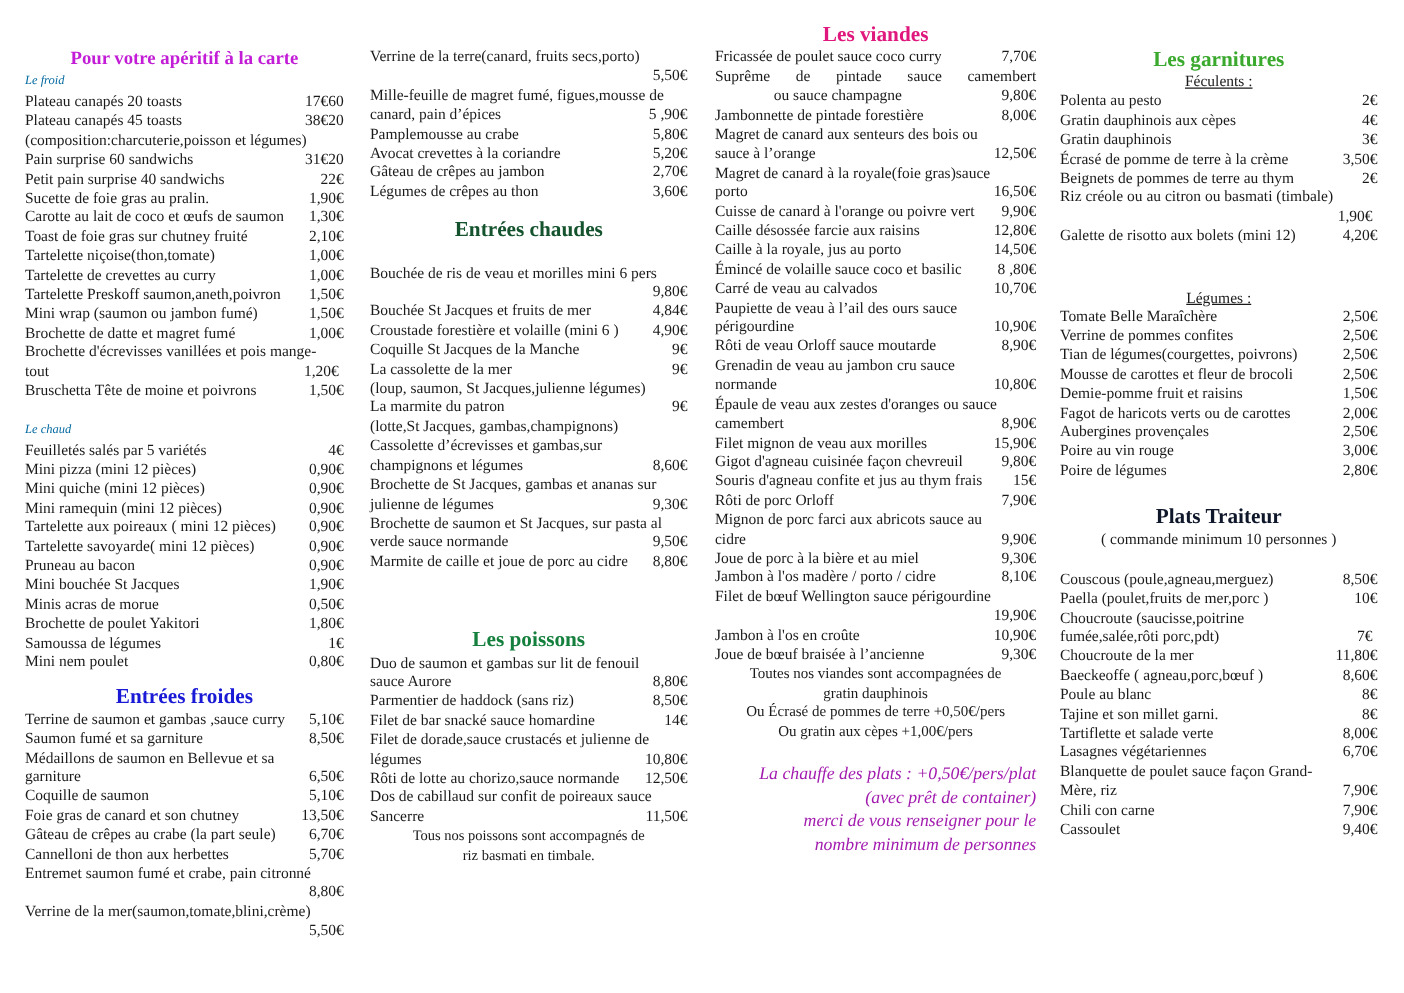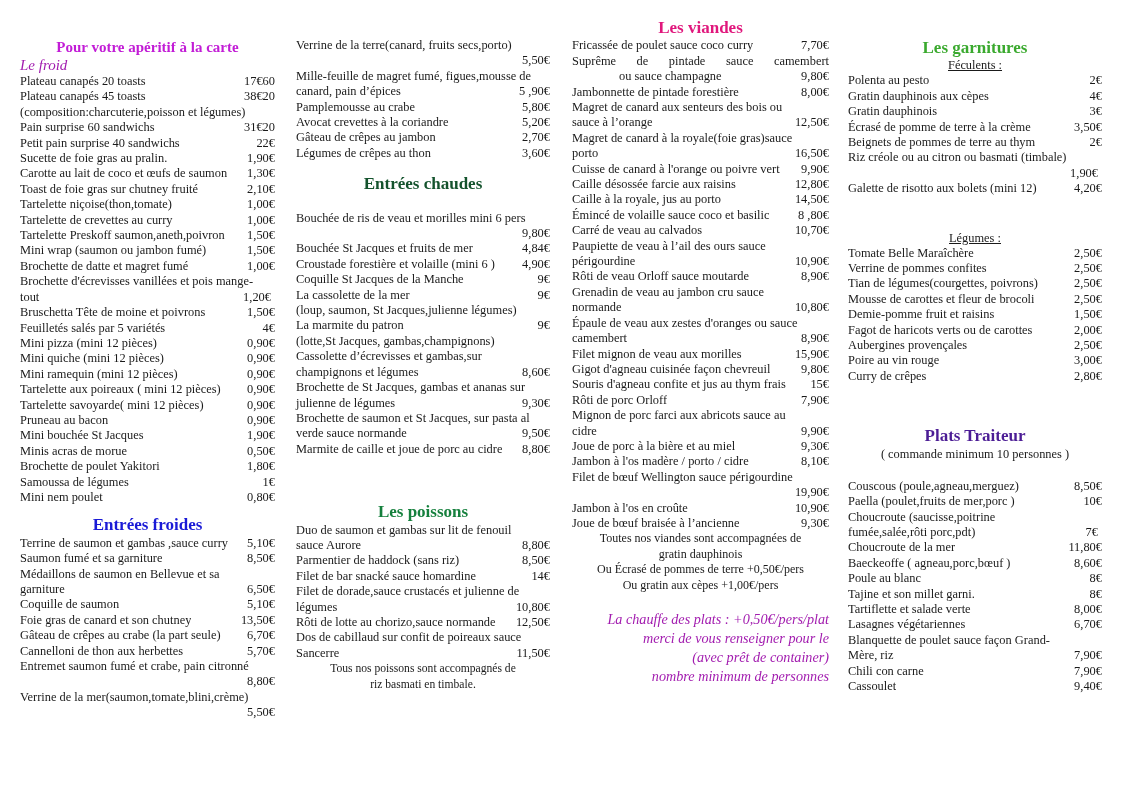--- a/index.html
+++ b/index.html
@@ -6,21 +6,21 @@
   body { width:1123px; height:794px; position:relative; overflow:hidden;
          font-family:"Liberation Serif","DejaVu Serif",serif; font-size:12.4px; color:#1a1a1a; }
   .col { position:absolute; top:0; }
   #c1 { left:20px; width:255px; }
   #c2 { left:296px; width:254px; }
   #c3 { left:572px; width:257px; }
   #c4 { left:848px; width:254px; }
   .h { font-weight:bold; text-align:center; line-height:1.2; }
   .h-ap { color:#c21cd6; font-size:15px; }
   .h-mid { font-size:17px; }
-  .sub { font-style:italic; color:#a21caf; font-size:15px; line-height:18px; }
+  .sub { font-style:italic; color:#0369a1; font-size:10px; line-height:18px; }
   .subu { text-align:center; text-decoration:underline; line-height:15px; }
   .row { display:flex; justify-content:space-between; line-height:15.4px; white-space:nowrap; }
   .row .n { overflow:hidden; }
   .row .p { flex:none; text-align:right; }
   .wrap { line-height:15.4px; }
   .wrap .l2 { display:flex; justify-content:space-between; }
   .wrap .l2r { text-align:right; }
   .note { text-align:center; line-height:15.4px; }
   .pnote { font-style:italic; text-align:right; color:#a21caf; font-size:14.2px; line-height:19px; }
   .center { text-align:center; line-height:15px; }
@@ -90,20 +90,21 @@
     <div class="l2">
         <span>tout</span>
         <span style="padding-right:4px">1,20€</span>
       </div>
   </div>
   <div class="row">
       <span class="n">Bruschetta Tête de moine et poivrons</span>
       <span class="p">1,50€</span>
     </div>
 
+  <div class="sub" style="margin-top:14px;">Le chaud</div>
   <div>
       <div class="row">
         <span class="n">Feuilletés salés par 5 variétés</span>
         <span class="p">4€</span>
       </div>
       <div class="row">
         <span class="n">Mini pizza (mini 12 pièces)</span>
         <span class="p">0,90€</span>
       </div>
       <div class="row">
@@ -456,22 +457,22 @@
       </div>
     </div>
   <div class="note" style="font-size:12px;">
     <div>Toutes nos viandes sont accompagnées de</div>
     <div>gratin dauphinois</div>
     <div>Ou Écrasé de pommes de terre +0,50€/pers</div>
     <div>Ou gratin aux cèpes +1,00€/pers</div>
   </div>
   <div class="pnote" style="margin-top:17px;">
     <div>La chauffe des plats : +0,50€/pers/plat</div>
+    <div>(avec prêt de container)</div>
     <div>merci de vous renseigner pour le</div>
-    <div>(avec prêt de container)</div>
     <div>nombre minimum de personnes</div>
   </div>
 </div>
 
 <div class="col" id="c4">
   <div class="h h-mid" style="color:#3aa92e;margin-top:38px;">Les garnitures</div>
   <div class="subu">Féculents :</div>
   <div>
       <div class="row">
         <span class="n">Polenta au pesto</span>
@@ -531,26 +532,26 @@
       </div>
       <div class="row">
         <span class="n">Aubergines provençales</span>
         <span class="p">2,50€</span>
       </div>
       <div class="row">
         <span class="n">Poire au vin rouge</span>
         <span class="p">3,00€</span>
       </div>
       <div class="row">
-        <span class="n">Curry de crêpes</span>
+        <span class="n">Poire de légumes</span>
         <span class="p">2,80€</span>
       </div>
     </div>
 
-  <div class="h h-mid" style="color:#4c1d95;margin-top:42px;">Plats Traiteur</div>
+  <div class="h h-mid" style="color:#0f172a;margin-top:19px;">Plats Traiteur</div>
   <div class="center">( commande minimum 10 personnes )</div>
   <div style="height:17px"></div>
   <div>
       <div class="row">
         <span class="n">Couscous     (poule,agneau,merguez)</span>
         <span class="p">8,50€</span>
       </div>
       <div class="row">
         <span class="n">Paella    (poulet,fruits de mer,porc )</span>
         <span class="p">10€</span>

